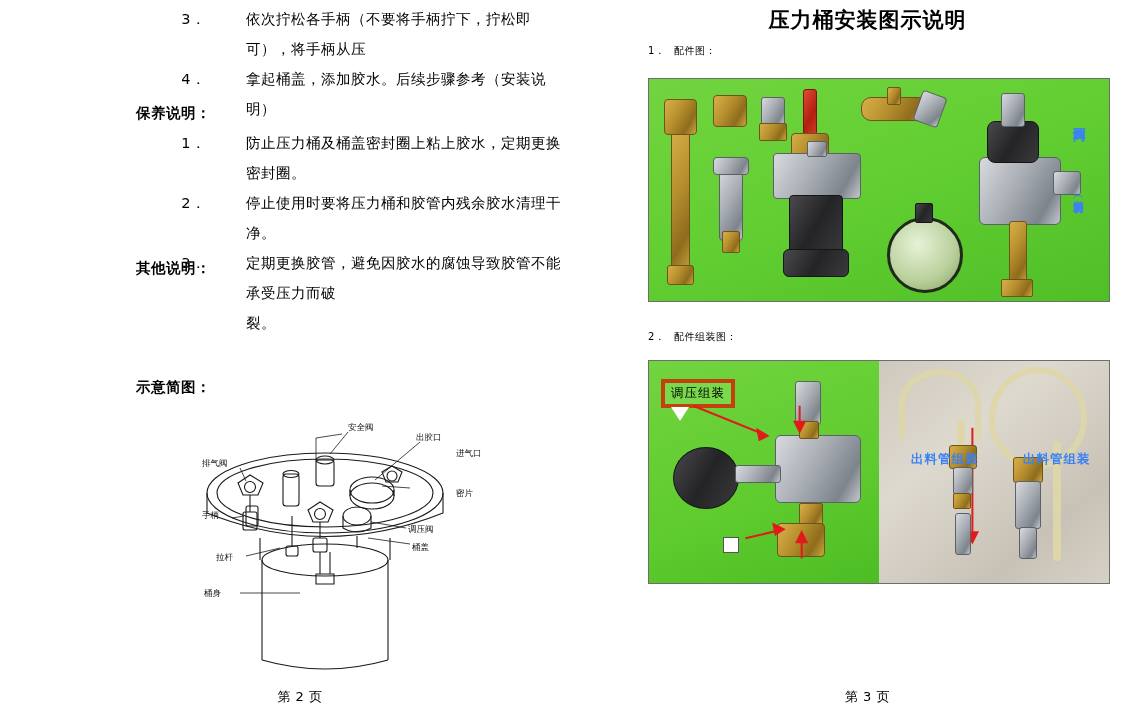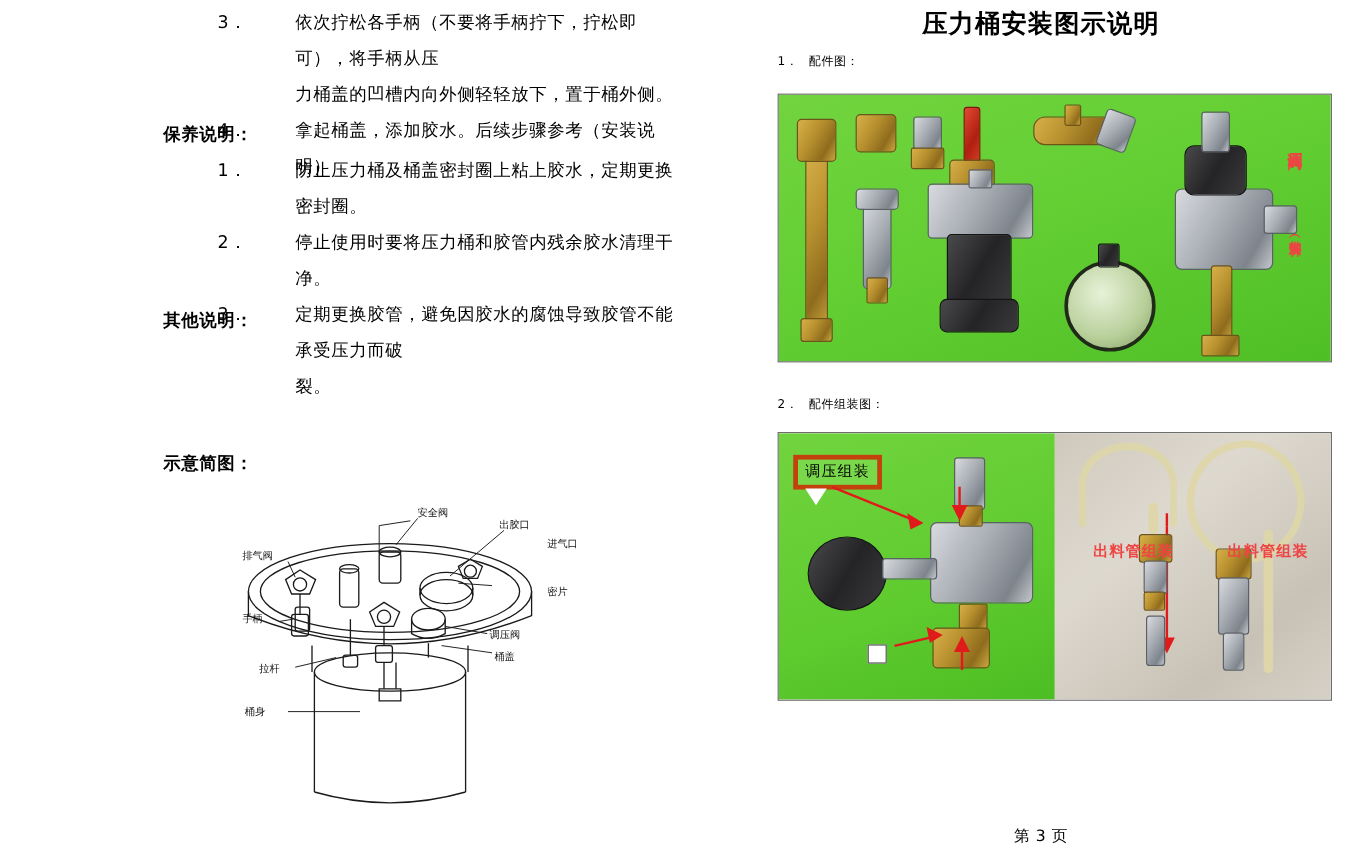--- a/index.html
+++ b/index.html
@@ -118,21 +118,21 @@
   .gauge-face {
     background: radial-gradient(circle at 40% 35%, #e7f2d8 0%, #b8cf9a 60%, #7f9c5e 100%);
     border: 3px solid #1f2a18;
     border-radius: 50%;
   }
 
   .photo-label {
     position: absolute;
     font-size: 12.5px;
     font-weight: bold;
-    color: #ef4444;
+    color: #3b82f6;
     letter-spacing: 1px;
   }
   .photo-label.vertical {
     writing-mode: vertical-rl;
     text-orientation: upright;
     line-height: 1.05;
   }
   .green-box {
     position: absolute;
     background: #7ad94b;
@@ -162,24 +162,20 @@
 </style>
 </head>
 <body>
 
 <div class="page page-left">
 
   <div class="txt-block" style="left:180px; top:4px; width:390px;">
     <div class="num-item">
       <span class="idx">3．</span>
       <span class="body">依次拧松各手柄（不要将手柄拧下，拧松即可），将手柄从压</span>
-    </div>
-    <div class="num-item">
-      <span class="idx"></span>
-      <span class="body">力桶盖的凹槽内向外侧轻轻放下，置于桶外侧。</span>
     </div>
     <div class="num-item">
       <span class="idx">4．</span>
       <span class="body">拿起桶盖，添加胶水。后续步骤参考（安装说明）</span>
     </div>
   </div>
 
   <div class="txt-block" style="left:136px; top:98px;">
     <div class="sec-title">保养说明：</div>
   </div>
@@ -284,20 +280,21 @@
         <text x="336" y="108">密片</text>
         <text x="82" y="130">手柄</text>
         <text x="96" y="172">拉杆</text>
         <text x="288" y="144">调压阀</text>
         <text x="292" y="162">桶盖</text>
         <text x="84" y="208">桶身</text>
       </g>
     </svg>
   </div>
 
+  <div class="footer" style="left:0; width:600px;">第 2 页</div>
 </div>
 
 <div class="page page-right">
 
   <div class="doc-title">压力桶安装图示说明</div>
 
   <div class="r-item" style="left:48px; top:44px;">
     <span class="idx">1．</span><span>配件图：</span>
   </div>
 

